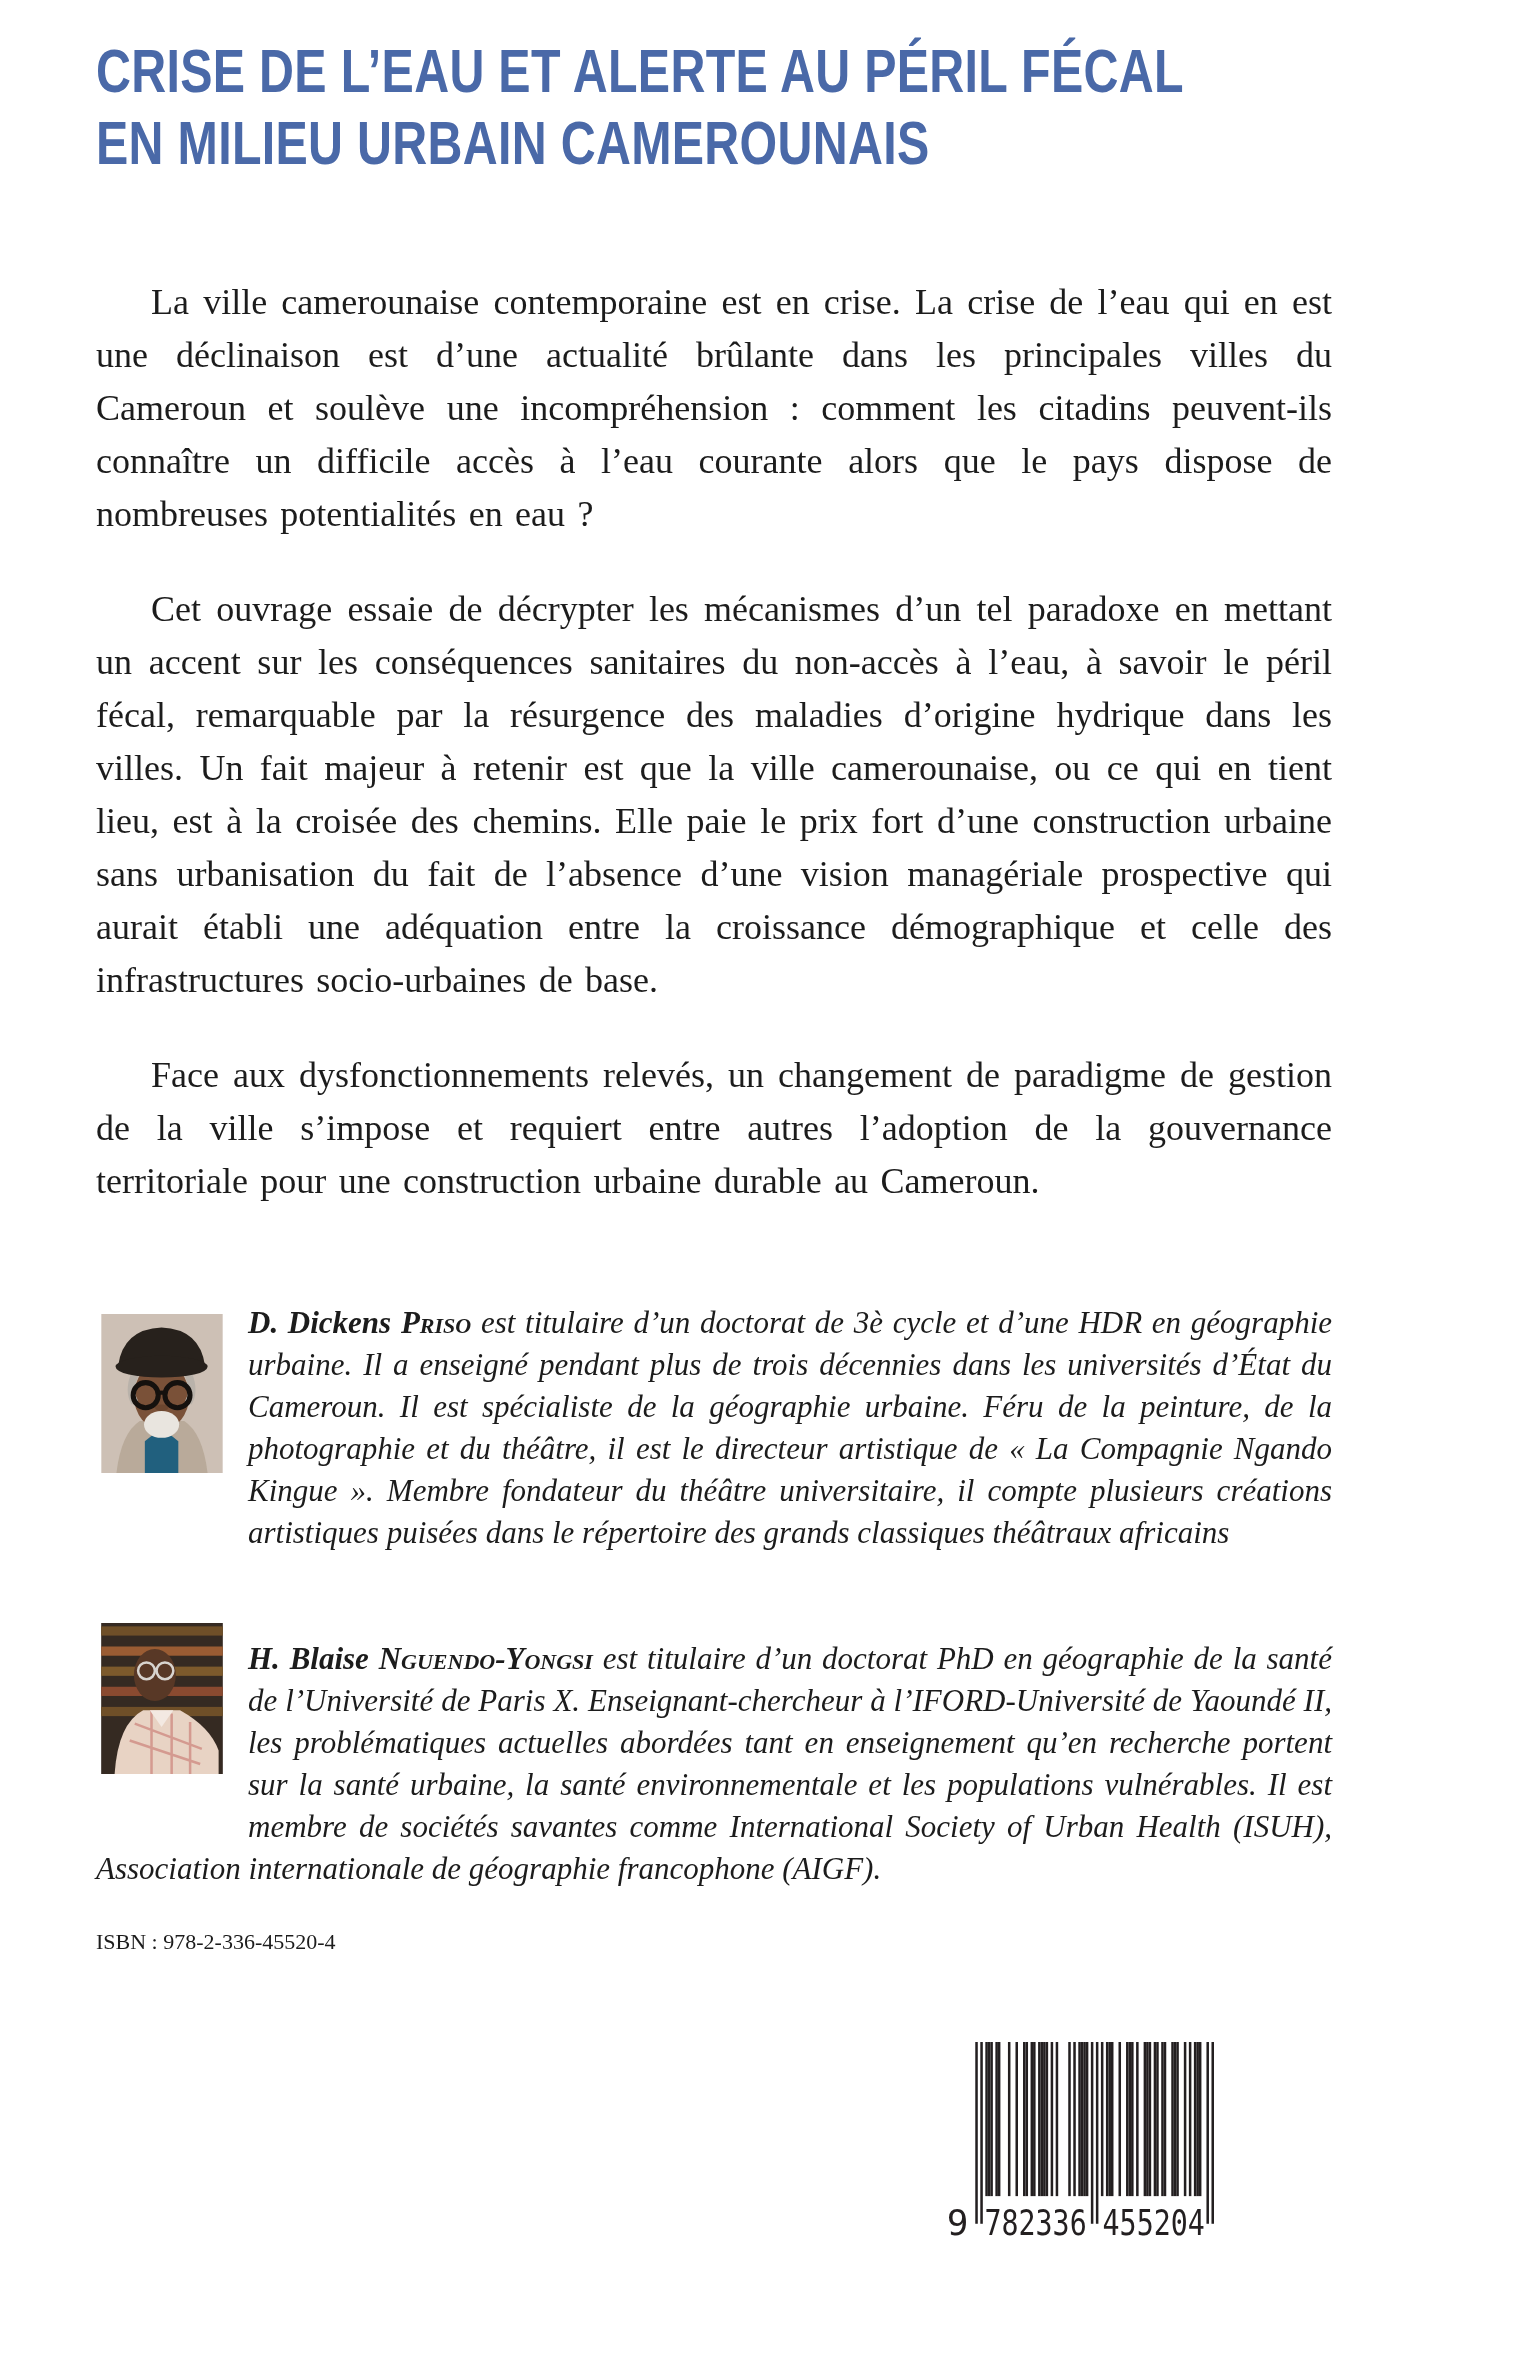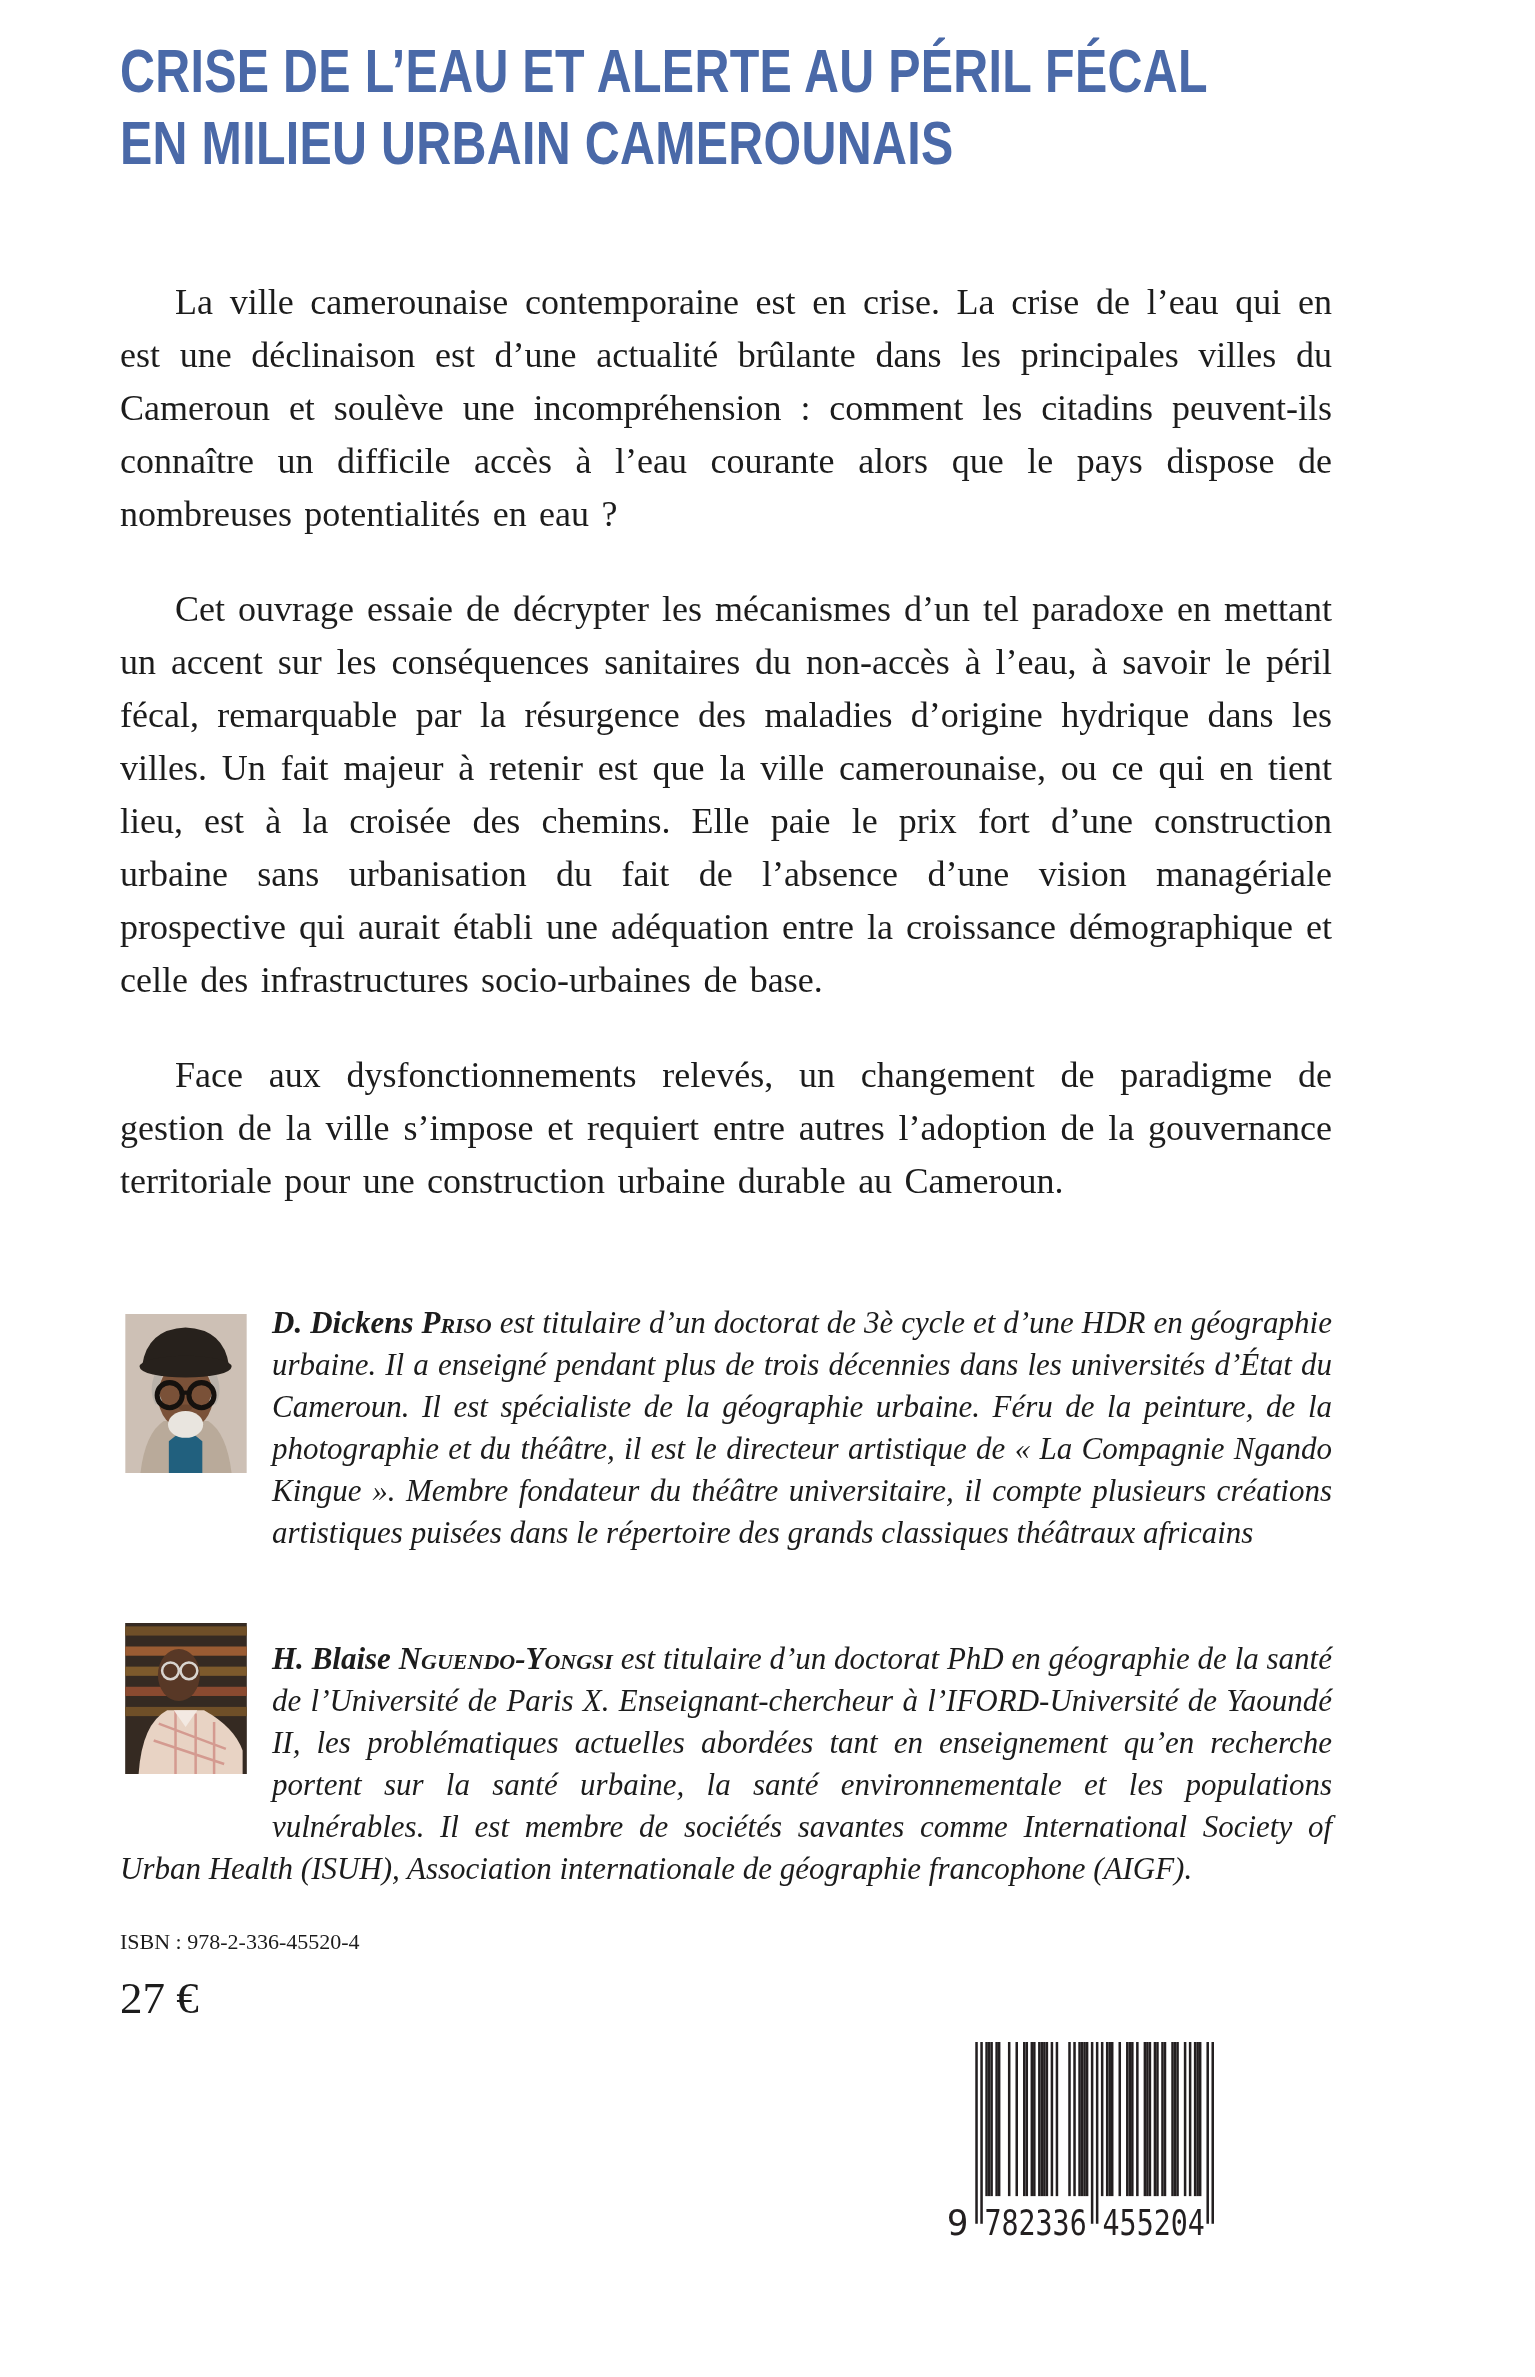--- a/index.html
+++ b/index.html
@@ -5,21 +5,21 @@
   html,body{margin:0;padding:0;background:#e8e8e8;}
   .page{
     position:relative;
     width:1535px;height:2377px;
     background:#ffffff;
     overflow:hidden;
     font-family:"Liberation Serif",serif;
     color:#1c1c1c;
     margin:0 auto;
   }
-  .content{padding:0 203px 0 120px;}
+  .content{padding:0 203px 0 96px;}
 
   
   .title{
     margin-top:35px;
     color:#4a69a8;
     font-family:"Liberation Sans",sans-serif;
     font-weight:bold;
     font-size:62px;
     line-height:72px;
   }
@@ -115,21 +115,20 @@
         <path d="M40 120 L120 150 M34 140 L118 168 M60 104 L60 180 M84 108 L84 180 M106 118 L106 180" stroke="#d49a90" stroke-width="3" fill="none"></path>
         <path d="M58 104 L72 124 L86 104 Z" fill="#f3e9e2"></path>
         <ellipse cx="64" cy="62" rx="25" ry="31" fill="#583826"></ellipse>
         <circle cx="54" cy="57" r="10" fill="none" stroke="#d8d4cf" stroke-width="3"></circle>
         <circle cx="76" cy="57" r="10" fill="none" stroke="#d8d4cf" stroke-width="3"></circle>
         <line x1="64" y1="55" x2="66" y2="55" stroke="#d8d4cf" stroke-width="3"></line>
       </svg></span><b class="bio-name"><span>H. Blaise</span> <span class="sc">Nguendo-Yongsi</span></b><span> est titulaire d’un doctorat PhD en géographie de la santé de l’Université de Paris X. Enseignant-chercheur à l’IFORD-Université de Yaoundé II, les problématiques actuelles abordées tant en enseignement qu’en recherche portent sur la santé urbaine, la santé environnementale et les populations vulnérables. Il est membre de sociétés savantes comme International Society of Urban Health (ISUH), Association internationale de géographie francophone (AIGF).</span>
     </p>
 
     <div class="isbn">ISBN : 978-2-336-45520-4</div>
-    <div class="price">27 €</div>
   </div>
 
   <div class="barcode" id="barcode"><svg width="280" height="196" viewBox="-36 0 334 234">
         <rect x="0" y="0" width="3" height="217" fill="#231f20"></rect>
         <rect x="6" y="0" width="3" height="217" fill="#231f20"></rect>
         <rect x="12" y="0" width="3" height="184" fill="#231f20"></rect>
         <rect x="15" y="0" width="3" height="184" fill="#231f20"></rect>
         <rect x="18" y="0" width="3" height="184" fill="#231f20"></rect>
         <rect x="24" y="0" width="3" height="184" fill="#231f20"></rect>
         <rect x="27" y="0" width="3" height="184" fill="#231f20"></rect>

